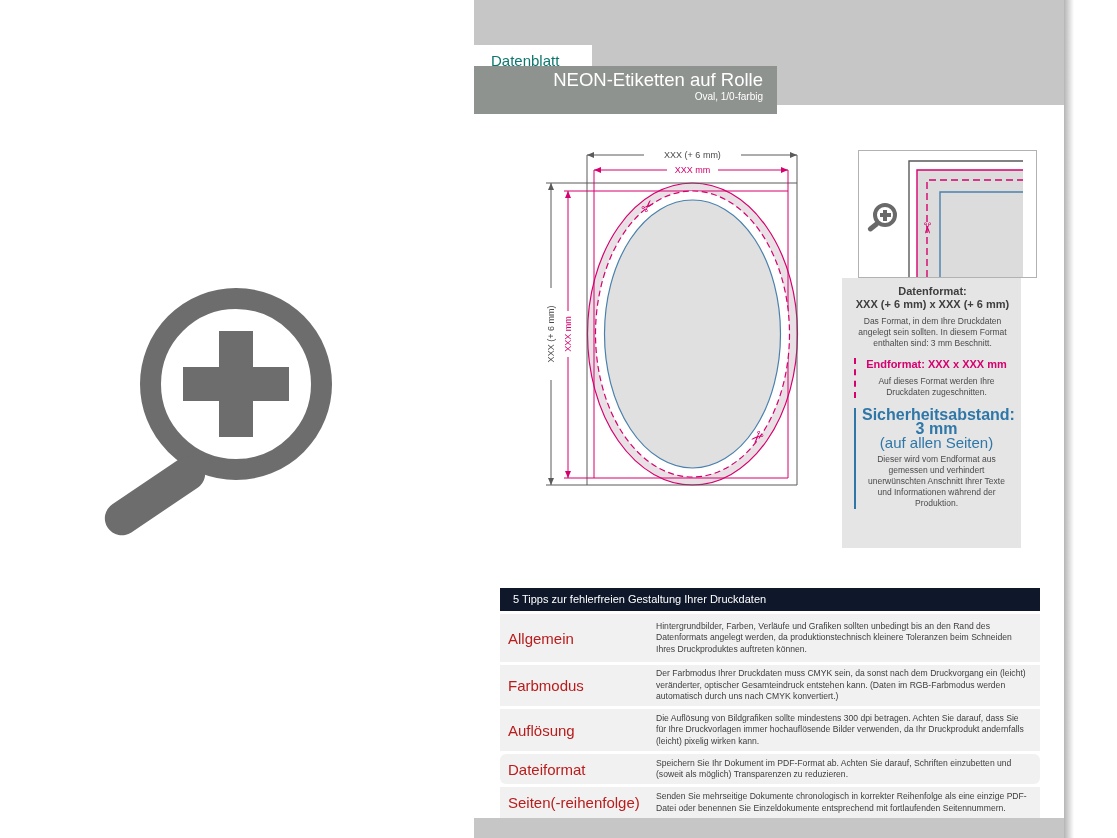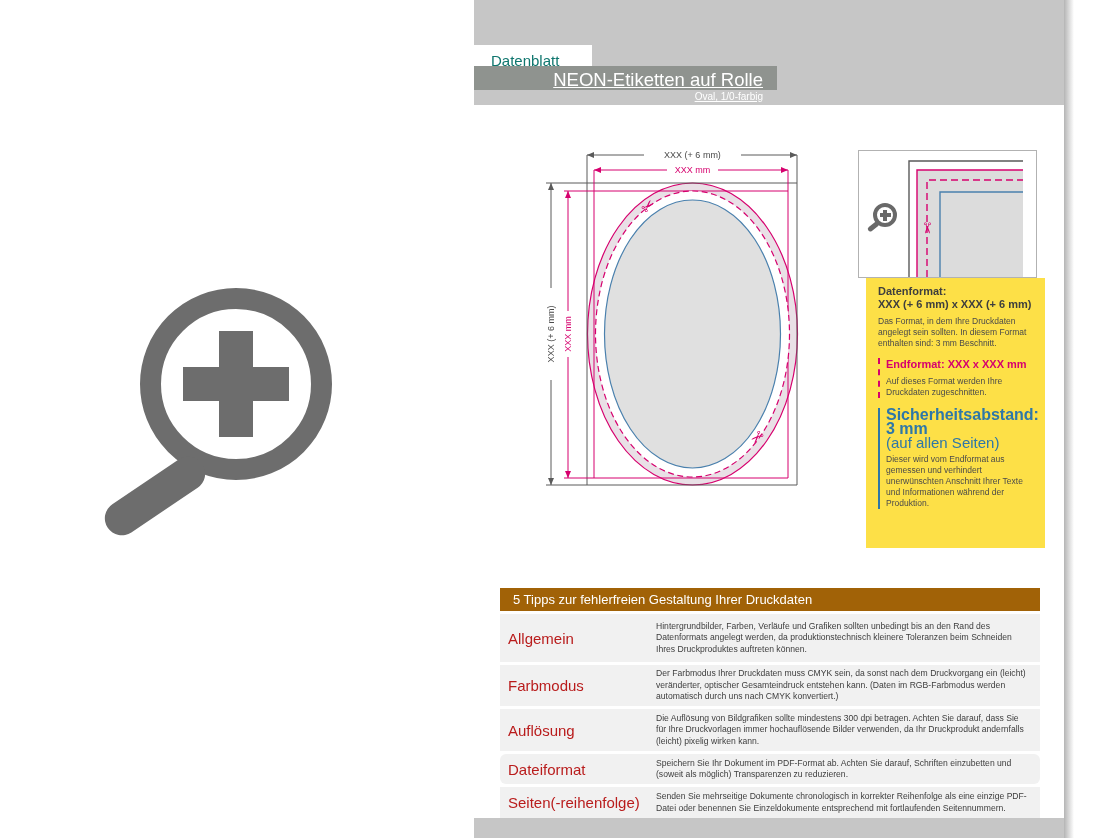--- a/index.html
+++ b/index.html
@@ -8,57 +8,57 @@
 
   
   .top-band{position:absolute;left:474px;top:0;width:590px;height:105px;background:#c6c6c6;}
   .bottom-band{position:absolute;left:474px;top:818px;width:590px;height:20px;background:#c6c6c6;}
   .page-shadow{position:absolute;left:1064px;top:0;width:10px;height:838px;
     background:linear-gradient(to right,rgba(90,90,90,.45),rgba(90,90,90,0));}
 
   .datenblatt-box{position:absolute;left:474px;top:45px;width:118px;height:32px;background:#ffffff;}
   .datenblatt-box span{display:block;line-height:32px;padding-left:17px;font-size:15px;color:#0f766e;}
 
-  .title-bar{position:absolute;left:474px;top:66px;width:303px;height:24px;background:#8f938f;
-    box-sizing:border-box;text-align:right;padding:3px 14px 0 0;color:#fff;text-decoration:underline;}
+  .title-bar{position:absolute;left:474px;top:66px;width:303px;height:48px;background:#8f938f;
+    box-sizing:border-box;text-align:right;padding:3px 14px 0 0;color:#fff;}
   .title-bar .ttl{font-size:18.5px;line-height:22px;}
   .title-bar .sub{font-size:10px;line-height:12px;}
 
   
   .bz{position:absolute;background:#6d6d6d;}
   .bz-circle{position:absolute;left:140px;top:288px;width:150px;height:150px;border:21px solid #6d6d6d;border-radius:50%;background:transparent;}
   .bz-h{left:183px;top:367px;width:106px;height:34px;}
   .bz-v{left:219px;top:331px;width:34px;height:106px;}
   .bz-handle{left:98px;top:479px;width:114px;height:34px;border-radius:17px;transform:rotate(-34deg);}
 
   
   .detail-box{position:absolute;left:858px;top:150px;width:179px;height:128px;background:#fff;
     border:1px solid #b2b2b2;box-sizing:border-box;overflow:hidden;}
   .sz{position:absolute;background:#696969;}
   .sz-circle{position:absolute;left:14px;top:52px;width:16px;height:16px;border:4px solid #696969;border-radius:50%;background:#fff;}
   .sz-h{left:21px;top:62px;width:11px;height:3.6px;}
   .sz-v{left:24.2px;top:58.5px;width:3.6px;height:11px;}
   .sz-handle{left:8px;top:73px;width:13px;height:5px;border-radius:2.5px;transform:rotate(-38deg);}
 
   
-  .info-panel{position:absolute;left:866px;top:278px;width:179px;height:270px;background:#fde047;
-    box-sizing:border-box;padding:7px 10px 0 12px;color:#4a4a4a;}
+  .info-panel{position:absolute;left:842px;top:278px;width:179px;height:270px;background:#e5e5e5;
+    box-sizing:border-box;padding:7px 10px 0 12px;color:#4a4a4a;text-align:center;}
   .info-panel .h1{font-size:11px;font-weight:bold;color:#3e3e3e;line-height:13px;}
   .info-panel .body{font-size:8.5px;line-height:11px;margin-top:5px;}
   .sec-bleed{margin-top:8px;border-left:2px solid #d6006e;padding-left:6px;}
   .sec-bleed .body{margin-top:0;}
   .sec-end{margin-top:9px;border-left:2px dashed #d6006e;padding-left:6px;}
   .sec-end .h1{color:#d6006e;}
   .sec-safe{margin-top:10px;border-left:2px solid #2e77a8;padding-left:6px;}
   .sec-safe .h1{color:#2e77a8;font-size:16px;line-height:14px;}
   .sec-safe .h2{color:#2e77a8;font-size:15px;line-height:13px;}
 
   
   .tips{position:absolute;left:500px;top:588px;width:540px;}
-  .tips-header{height:23px;background:#a16207;color:#fff;font-size:13px;line-height:23px;padding-left:13px;}
+  .tips-header{height:23px;background:#0f172a;color:#fff;font-size:11px;line-height:23px;padding-left:13px;}
   .tip-row{display:flex;background:#f1f1f1;margin-top:3px;align-items:center;box-sizing:border-box;}
   .tip-row:nth-of-type(2){height:48px;}
   .tip-row:nth-of-type(3){height:41px;}
   .tip-row:nth-of-type(4){height:42px;}
   .tip-row:nth-of-type(5){height:30px;border-radius:6px;}
   .tip-row:nth-of-type(6){height:31px;}
   .tip-label{width:148px;padding-left:8px;font-size:15px;color:#b91c1c;flex-shrink:0;}
   .tip-text{flex:1;font-size:8.6px;line-height:11.4px;color:#3d3d3d;padding-right:10px;}
 
   svg text{font-family:"Liberation Sans",sans-serif;}

